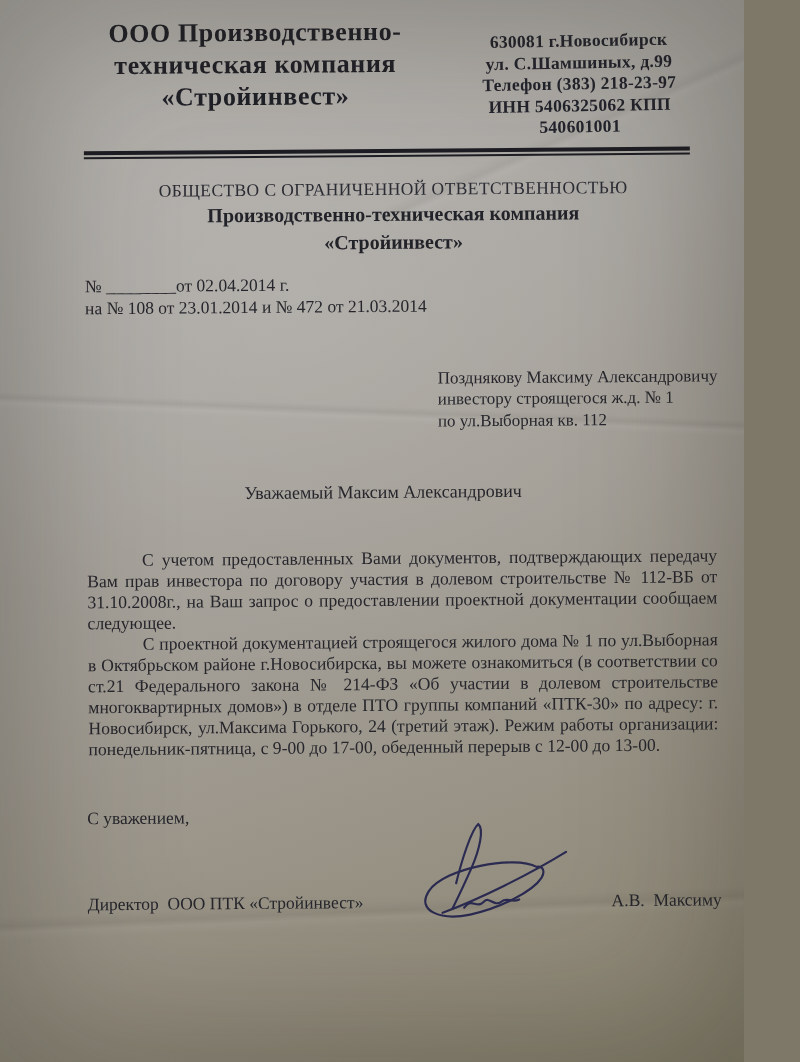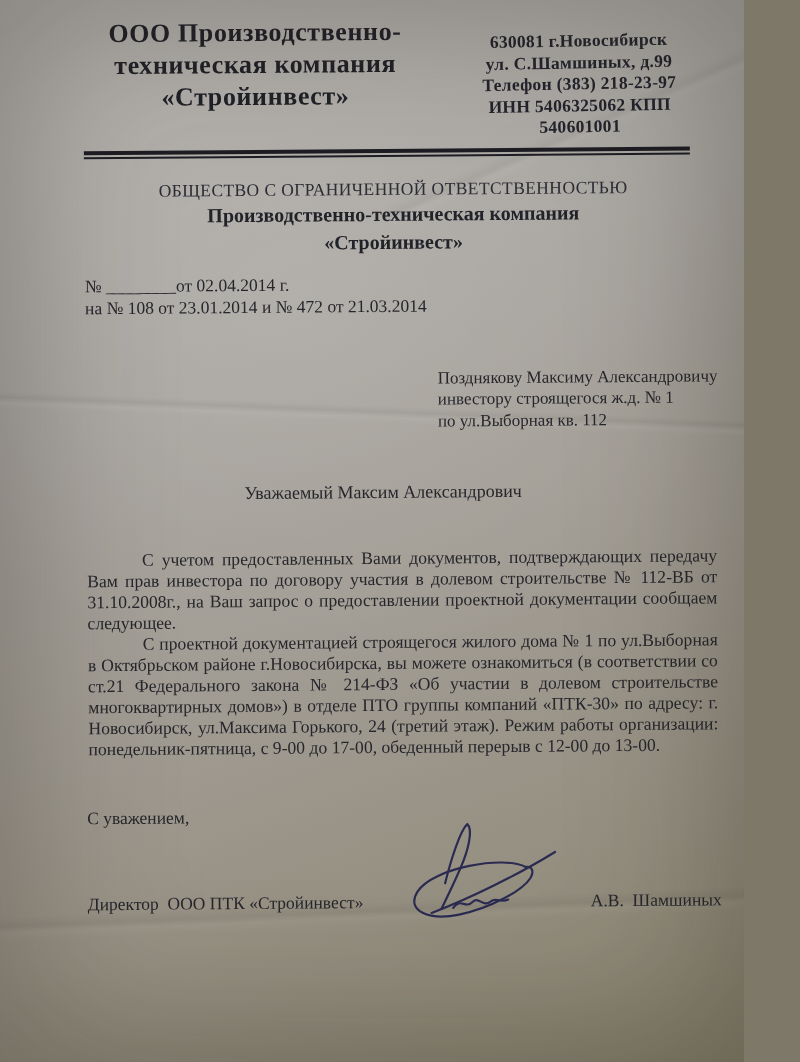--- a/index.html
+++ b/index.html
@@ -121,18 +121,18 @@
       <div class="sig-center">
         <svg width="178" height="118" viewBox="0 0 180 120">
           <g fill="none" stroke="var(--signature-ink,#2b2b52)" stroke-width="2.2" stroke-linecap="round">
             <path d="M 58 68 C 64 44 74 14 81 8 C 87 13 82 34 74 52 C 66 70 58 86 54 94"></path>
             <path d="M 140 52 C 118 40 46 52 30 76 C 17 96 42 106 72 100 C 102 94 136 77 145 63 C 149 56 146 51 140 52"></path>
             <path d="M 66 93 C 74 82 78 95 86 87 C 92 81 96 93 104 87 C 110 82 114 89 122 85"></path>
             <path d="M 44 98 C 82 84 132 60 170 37"></path>
           </g>
         </svg>
       </div>
-      <div class="sig-name">А.В.  Шамшиных</div>
+      <div class="sig-name">А.В.  Максиму</div>
     </div>
 
   </div>
   <div class="vignette"></div>
 </div>
 
 </body></html>

